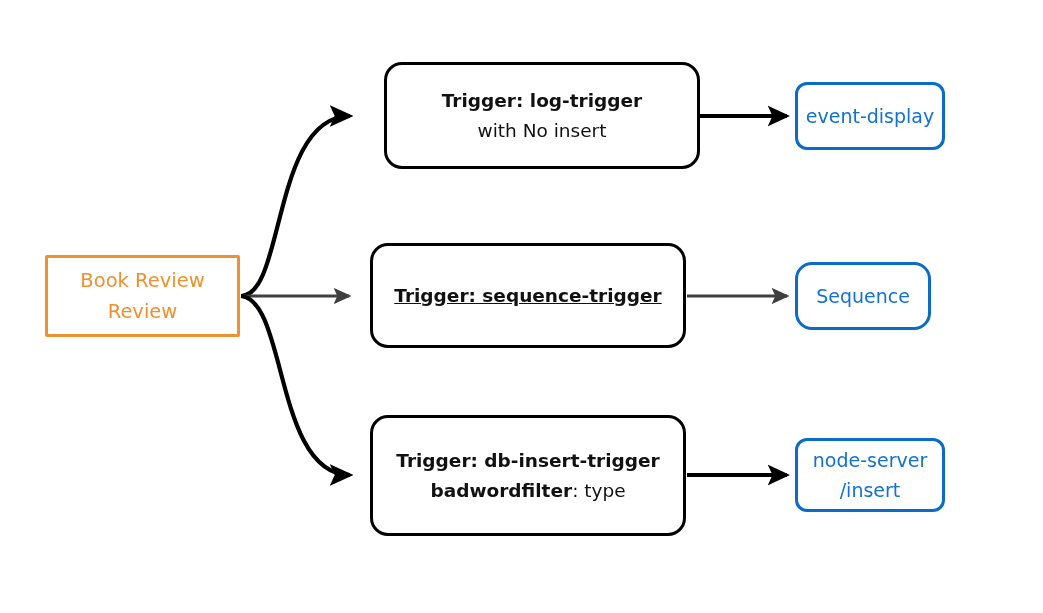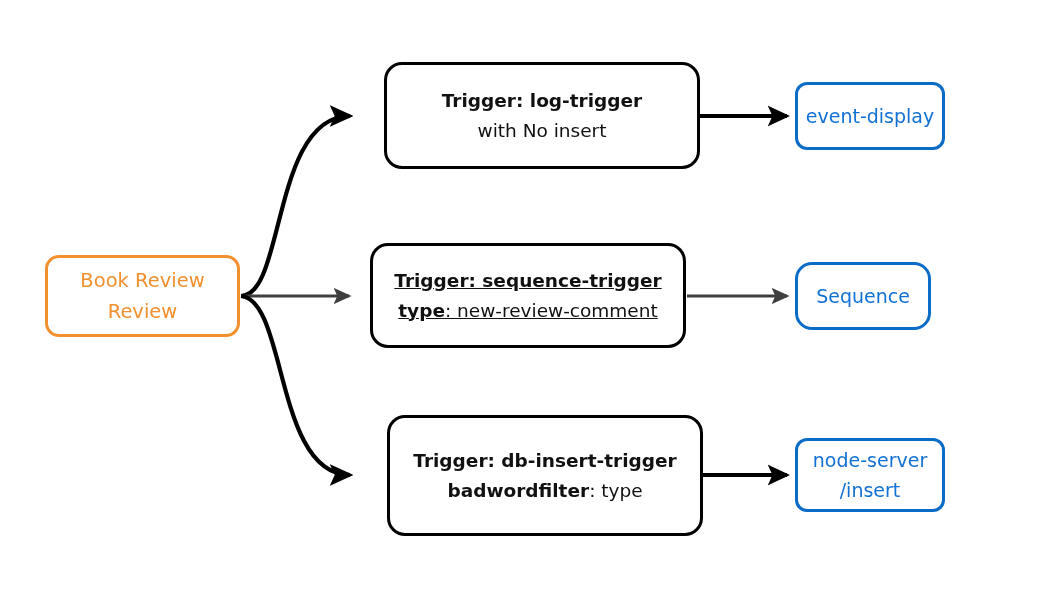--- a/index.html
+++ b/index.html
@@ -30,21 +30,21 @@
     box-sizing: border-box;
     background: #ffffff;
     display: flex;
     flex-direction: column;
     align-items: center;
     justify-content: center;
     text-align: center;
   }
   .node-broker {
     border: 3px solid #f0902e;
-    border-radius: 14px;
+    border-radius: 2px;
     color: #f0902e;
     font-size: 19.5px;
     line-height: 31px;
   }
   .node-trigger {
     border: 3.5px solid #000000;
     border-radius: 18px;
     color: #111111;
     font-size: 18.5px;
     line-height: 29.5px;
@@ -102,26 +102,23 @@
     </div>
     <div class="node-line">
       <span class="b"></span><span>with No insert</span>
     </div>
   </div>
 
   <div class="node node-trigger" style="left:370px; top:243px; width:316px; height:105px;text-decoration:underline;">
     <div class="node-line">
       <span class="b">Trigger: sequence-trigger</span><span></span>
     </div>
-    <div class="node-line">
-      <span class="b">type</span><span>: new-review-comment</span>
-    </div>
   </div>
 
-  <div class="node node-trigger" style="left:370px; top:415px; width:316px; height:121px;margin-left:17px;">
+  <div class="node node-trigger" style="left:370px; top:415px; width:316px; height:121px;">
     <div class="node-line">
       <span class="b">Trigger: db-insert-trigger</span><span></span>
     </div>
     <div class="node-line">
       <span class="b">badwordfilter</span><span>: type</span>
     </div>
   </div>
 
   <div class="node node-target" style="left:795px; top:82px; width:150px; height:68px;">
     <div class="node-line">event-display</div>

